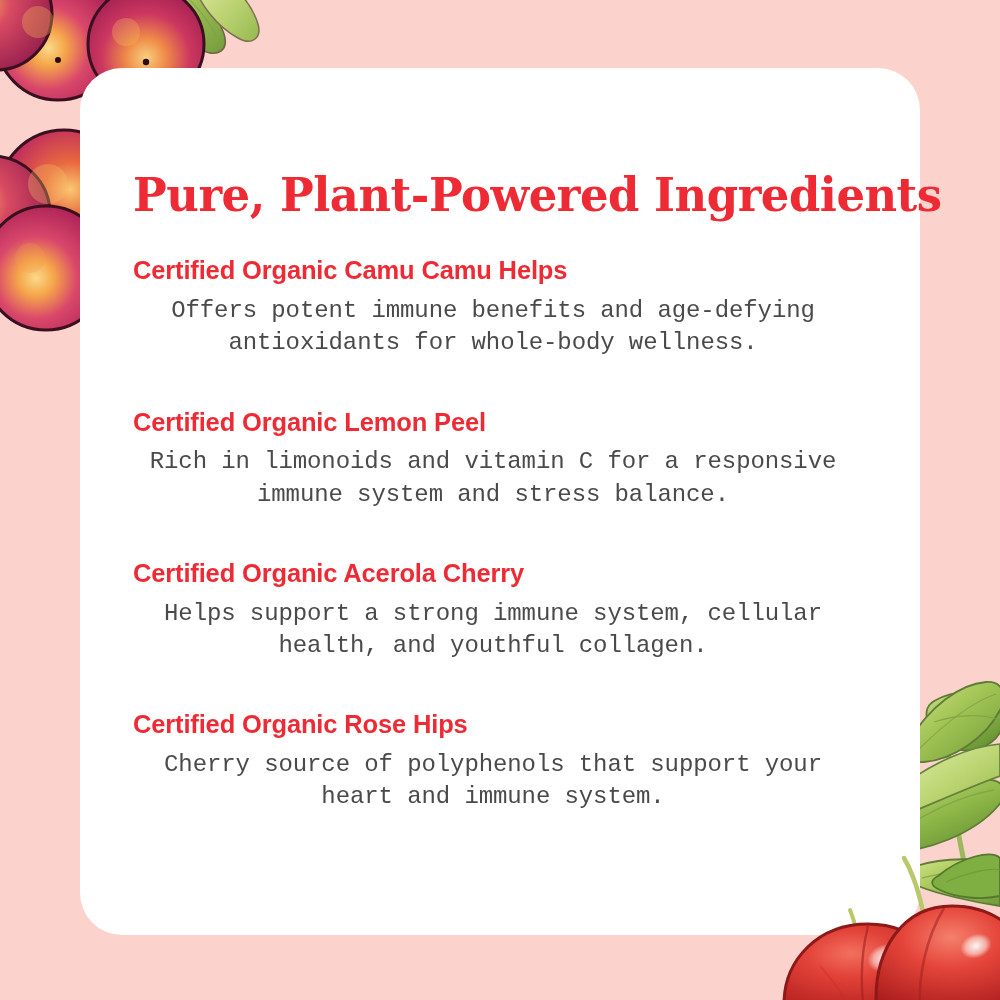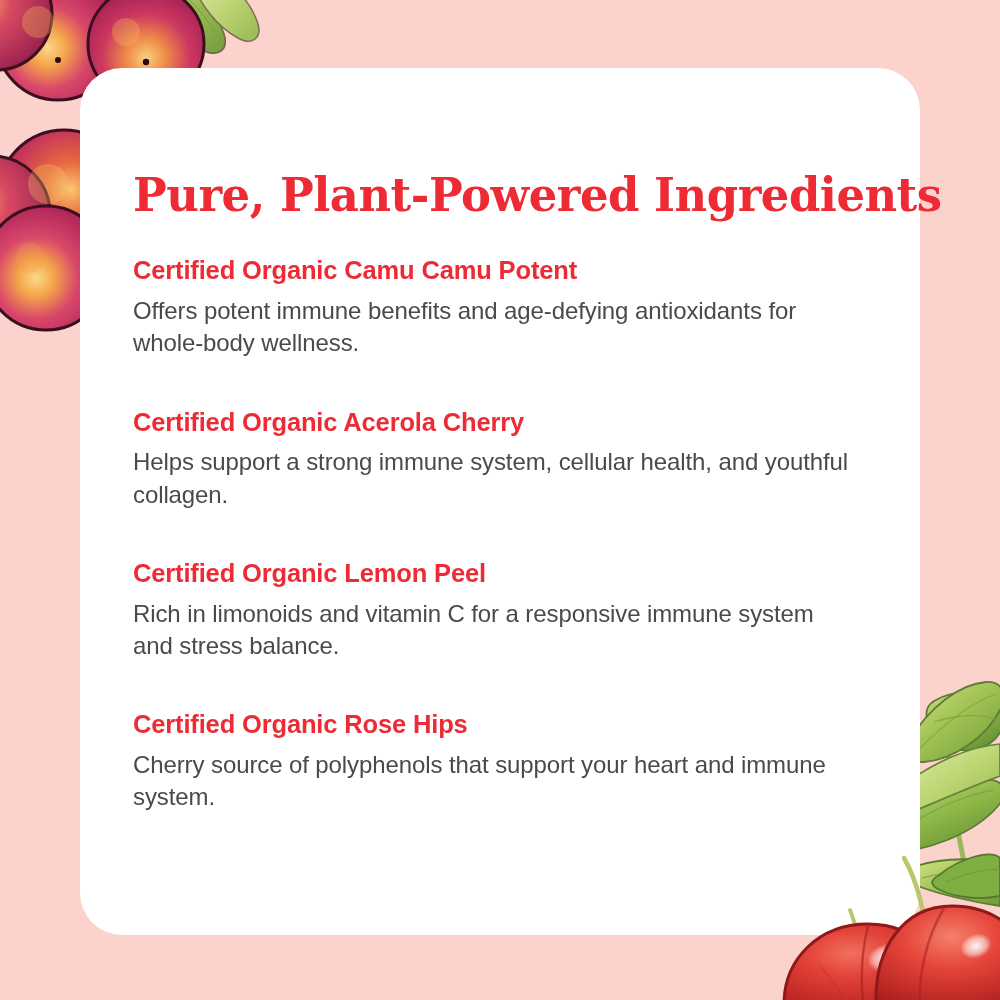--- a/index.html
+++ b/index.html
@@ -78,28 +78,29 @@
   .ingredient-name {
     font-family: "Liberation Sans", sans-serif;
     font-weight: bold;
     font-size: 25.5px;
     line-height: 1.2;
     color: #ee2b35;
     letter-spacing: -0.15px;
     margin: 0 0 9px 0;
   }
   .ingredient-desc {
-    font-family: Liberation Sans, sans-serif;
+    font-family: Liberation Mono, monospace;
     font-weight: normal;
     font-size: 24px;
     line-height: 1.35;
     color: #4a4a4a;
     letter-spacing: -0.1px;
     margin: 0;
     max-width: 720px;
+    text-align: center;
   }
 </style>
 </head>
 <body>
 
 <div id="stage">
 
   <svg class="decor-layer below" viewBox="0 0 1000 1000" xmlns="http://www.w3.org/2000/svg">
     <defs>
       <radialGradient id="berryA" cx="42%" cy="58%" r="64%">
@@ -211,30 +212,30 @@
     </g>
   </svg>
 
   <div id="card"></div>
 
   <div id="content">
     <h1 id="page-title">Pure, Plant-Powered Ingredients</h1>
 
     <ul class="ingredient-list">
       <li class="ingredient-item">
-        <h2 class="ingredient-name">Certified Organic Camu Camu Potent</h2>
+        <h2 class="ingredient-name">Certified Organic Camu Camu Helps</h2>
         <p class="ingredient-desc">Offers potent immune benefits and age-defying antioxidants for whole-body wellness.</p>
+      </li>
+      <li class="ingredient-item">
+        <h2 class="ingredient-name">Certified Organic Lemon Peel</h2>
+        <p class="ingredient-desc">Rich in limonoids and vitamin C for a responsive immune system and stress balance.</p>
       </li>
       <li class="ingredient-item">
         <h2 class="ingredient-name">Certified Organic Acerola Cherry</h2>
         <p class="ingredient-desc">Helps support a strong immune system, cellular health, and youthful collagen.</p>
-      </li>
-      <li class="ingredient-item">
-        <h2 class="ingredient-name">Certified Organic Lemon Peel</h2>
-        <p class="ingredient-desc">Rich in limonoids and vitamin C for a responsive immune system and stress balance.</p>
       </li>
       <li class="ingredient-item">
         <h2 class="ingredient-name">Certified Organic Rose Hips</h2>
         <p class="ingredient-desc">Cherry source of polyphenols that support your heart and immune system.</p>
       </li>
     </ul>
   </div>
 
   <svg class="decor-layer above" viewBox="0 0 1000 1000" xmlns="http://www.w3.org/2000/svg">
     <defs>

